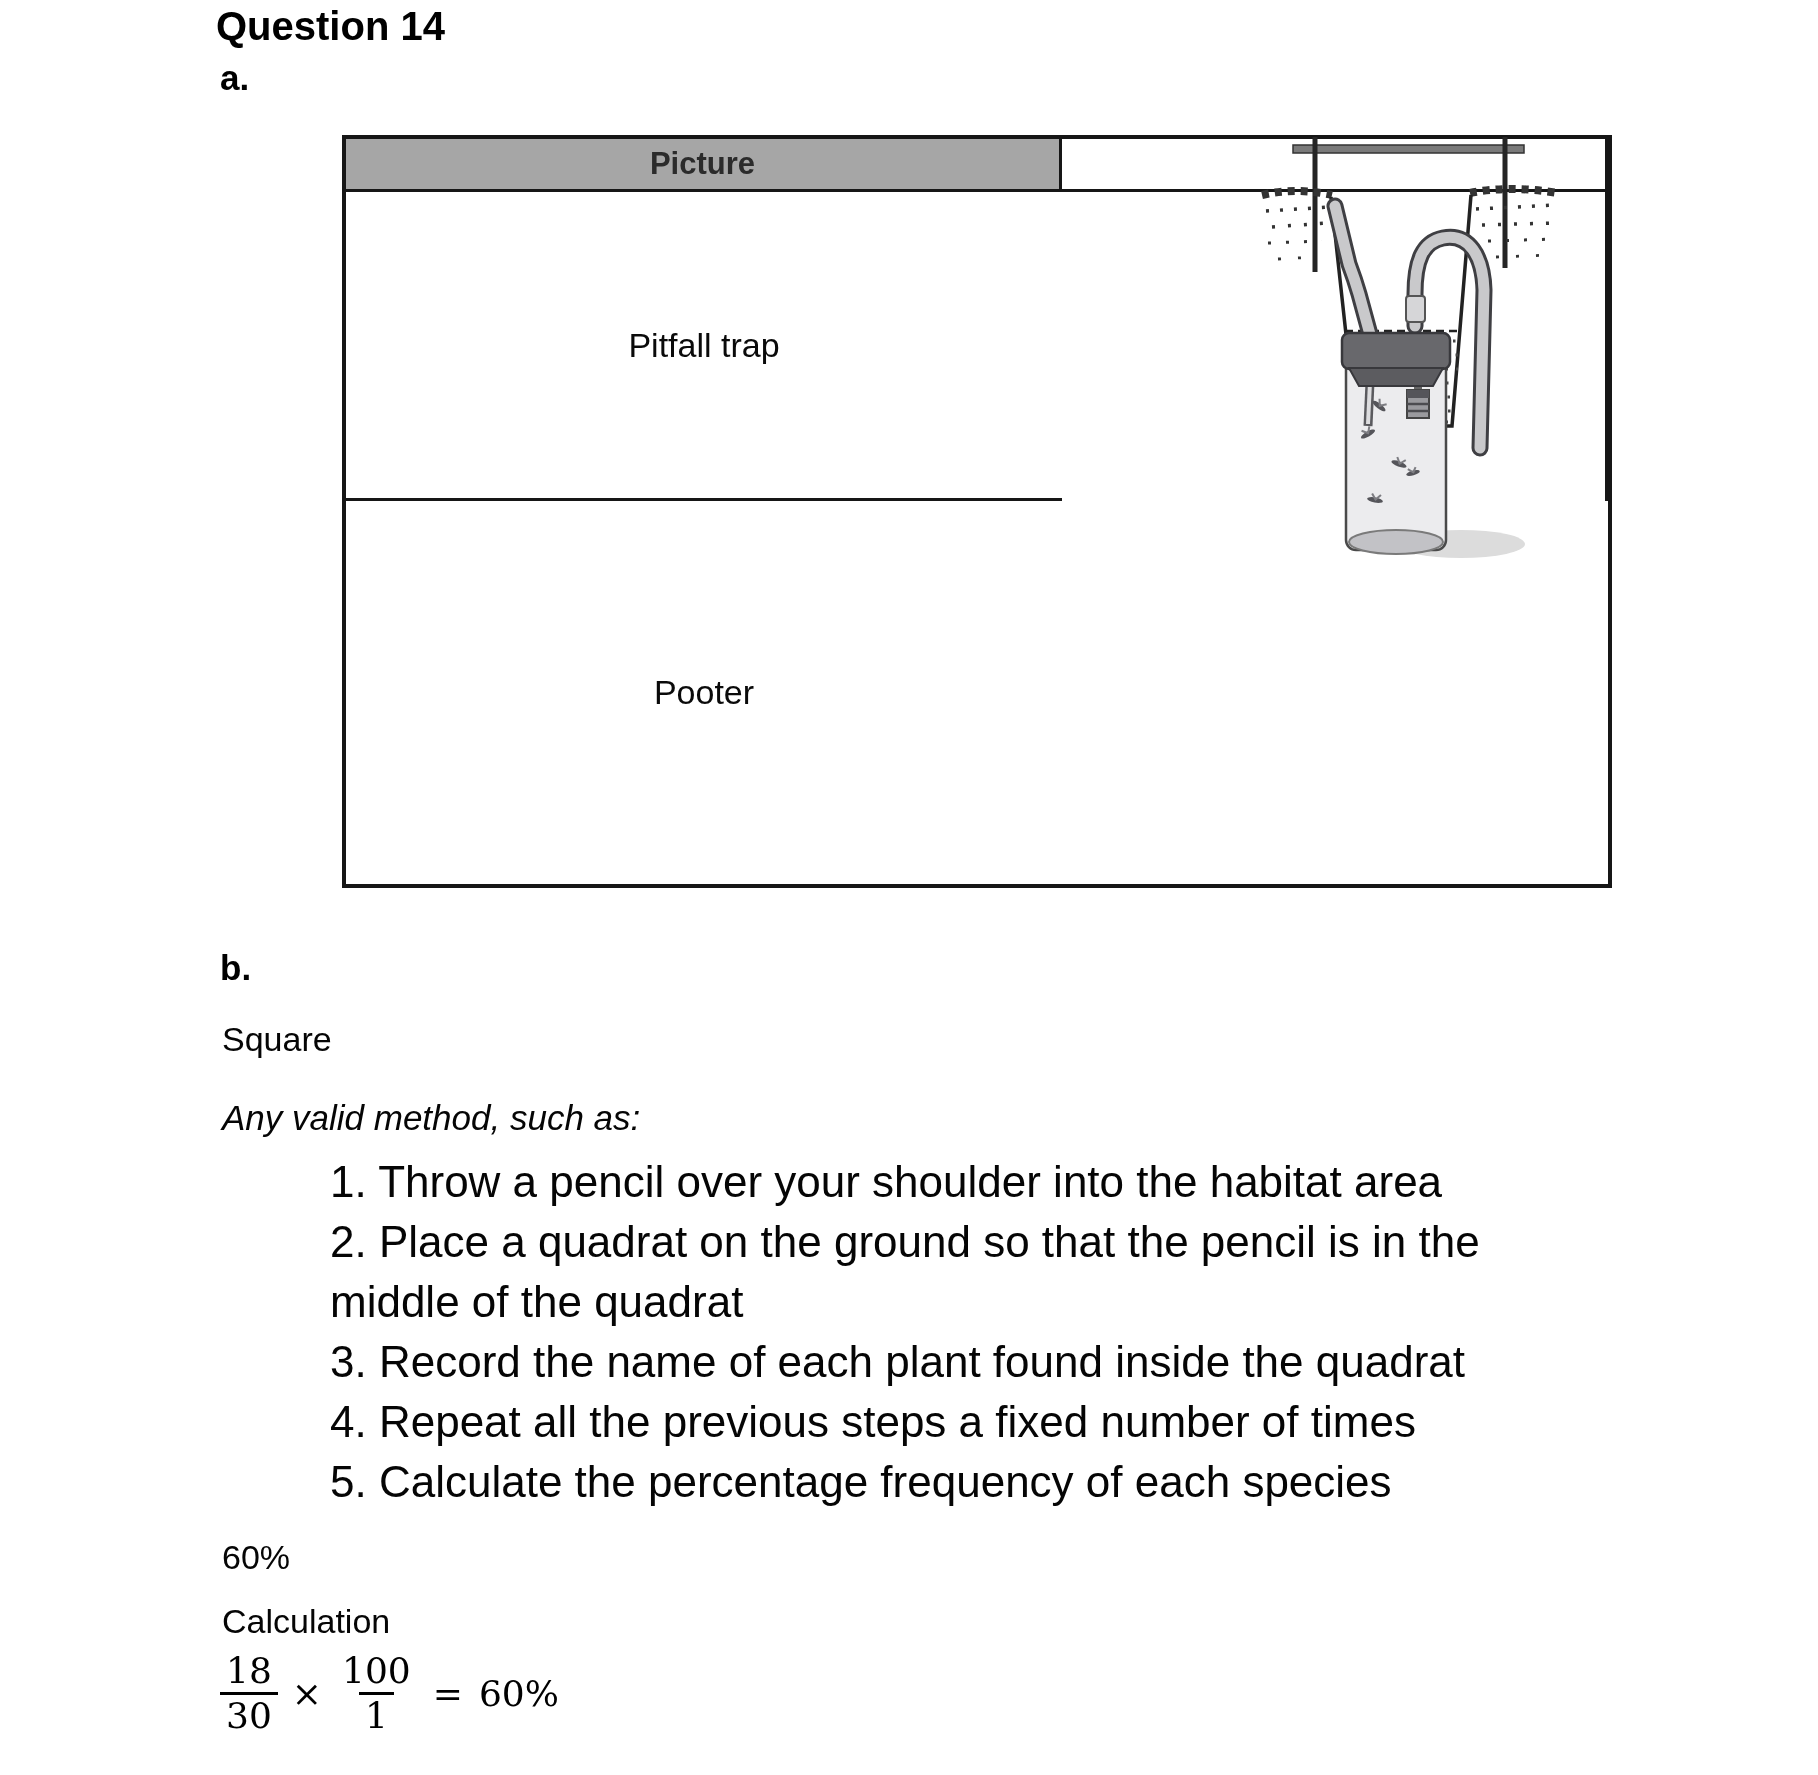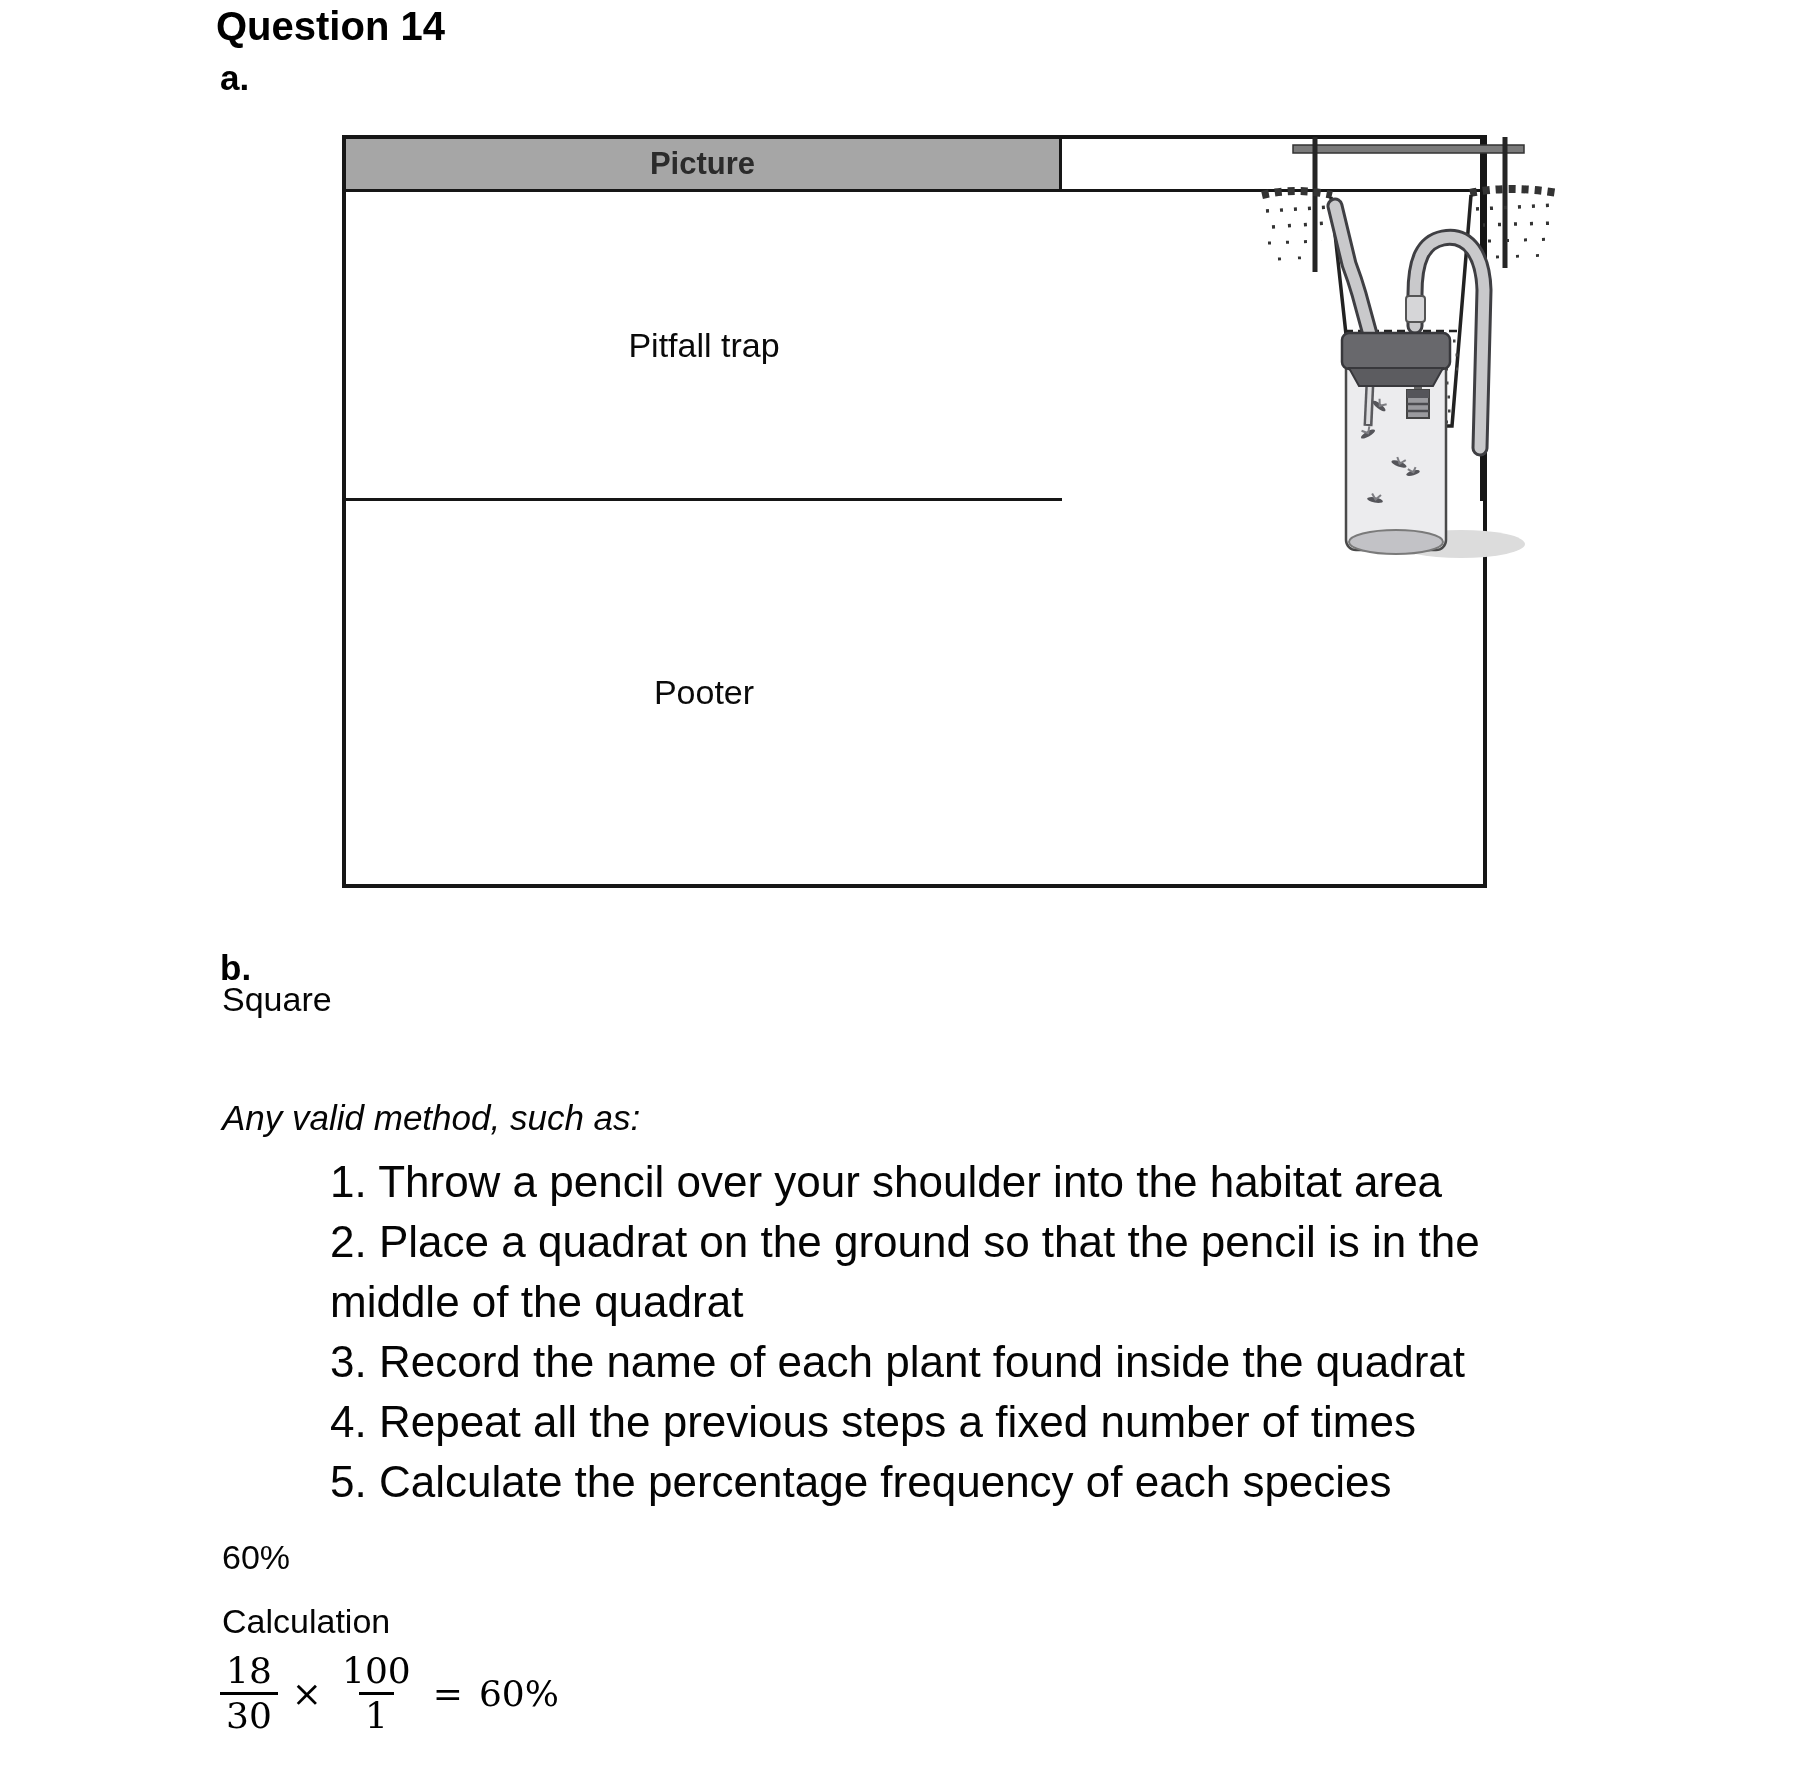--- a/index.html
+++ b/index.html
@@ -18,21 +18,21 @@
     left: 216px; top: 4px;
     font-size: 40px; font-weight: bold; letter-spacing: 0px;
   }
   .part-label { font-size: 35px; font-weight: bold; }
   .label-a { left: 220px; top: 58px; }
   .label-b { left: 220px; top: 948px; }
 
   
   .tbl {
     left: 342px; top: 135px;
-    width: 1145px; height: 753px;
+    width: 1270px; height: 753px;
     box-sizing: border-box;
     border: 4px solid #161616;
     display: grid;
     grid-template-columns: 716px auto;
     grid-template-rows: 53px 309px auto;
     background: #ffffff;
   }
   .cell { box-sizing: border-box; position: relative; }
   .b-right { border-right: 3px solid #161616; }
   .b-bottom { border-bottom: 3px solid #161616; }
@@ -44,21 +44,21 @@
   .name-cell {
     display: flex; align-items: center; justify-content: center;
     font-size: 34px; color: #0a0a0a;
   }
   .pic-cell { overflow: visible; }
   .pitfall-svg { position:absolute; left:194px; top:-4px; }
   .pooter-svg { position:absolute; left:249px; top:2px; }
 
   
   .body-line { font-size: 34px; color: #050505; white-space: nowrap; }
-  .square-answer { left: 222px; top: 980px; }
+  .square-answer { left: 222px; top: 1020px; }
   .method-intro { left: 222px; top: 1098px; font-style: italic; font-size: 35px; }
   .steps {
     left: 330px; top: 1152px;
     width: 1240px;
     font-size: 44px; color: #050505;
     line-height: 60px;
   }
   .pct-answer { left: 222px; top: 1538px; }
   .calc-label { left: 222px; top: 1602px; }
 

